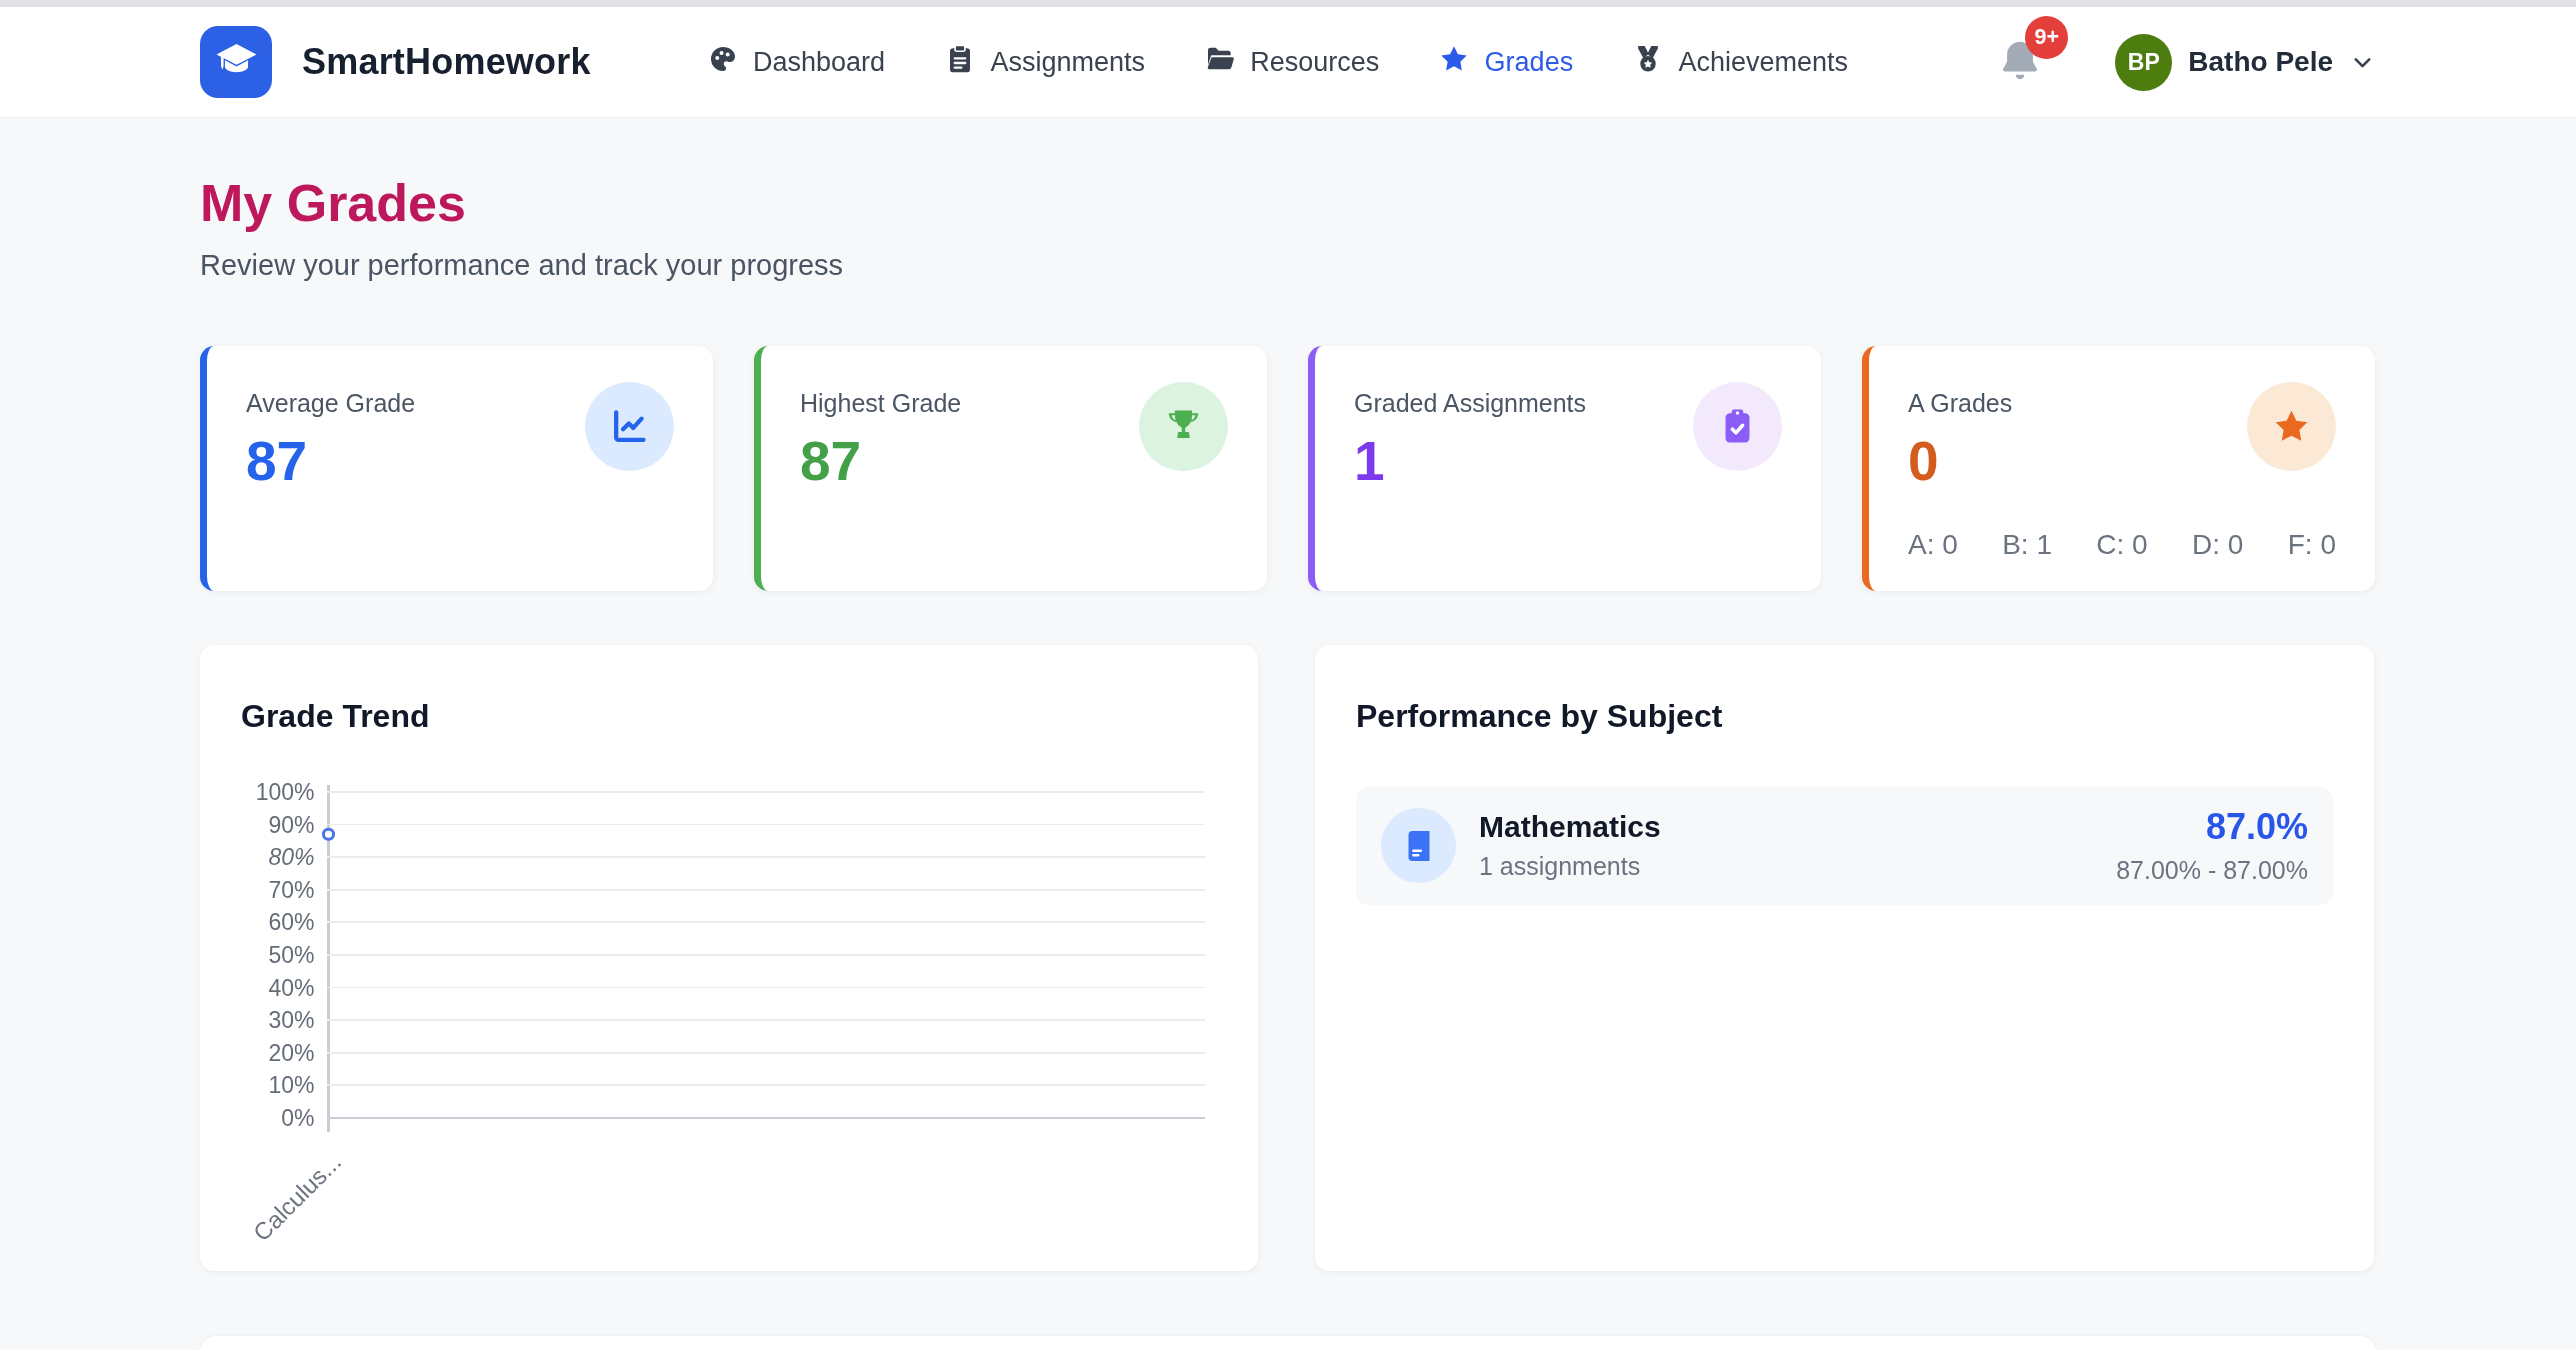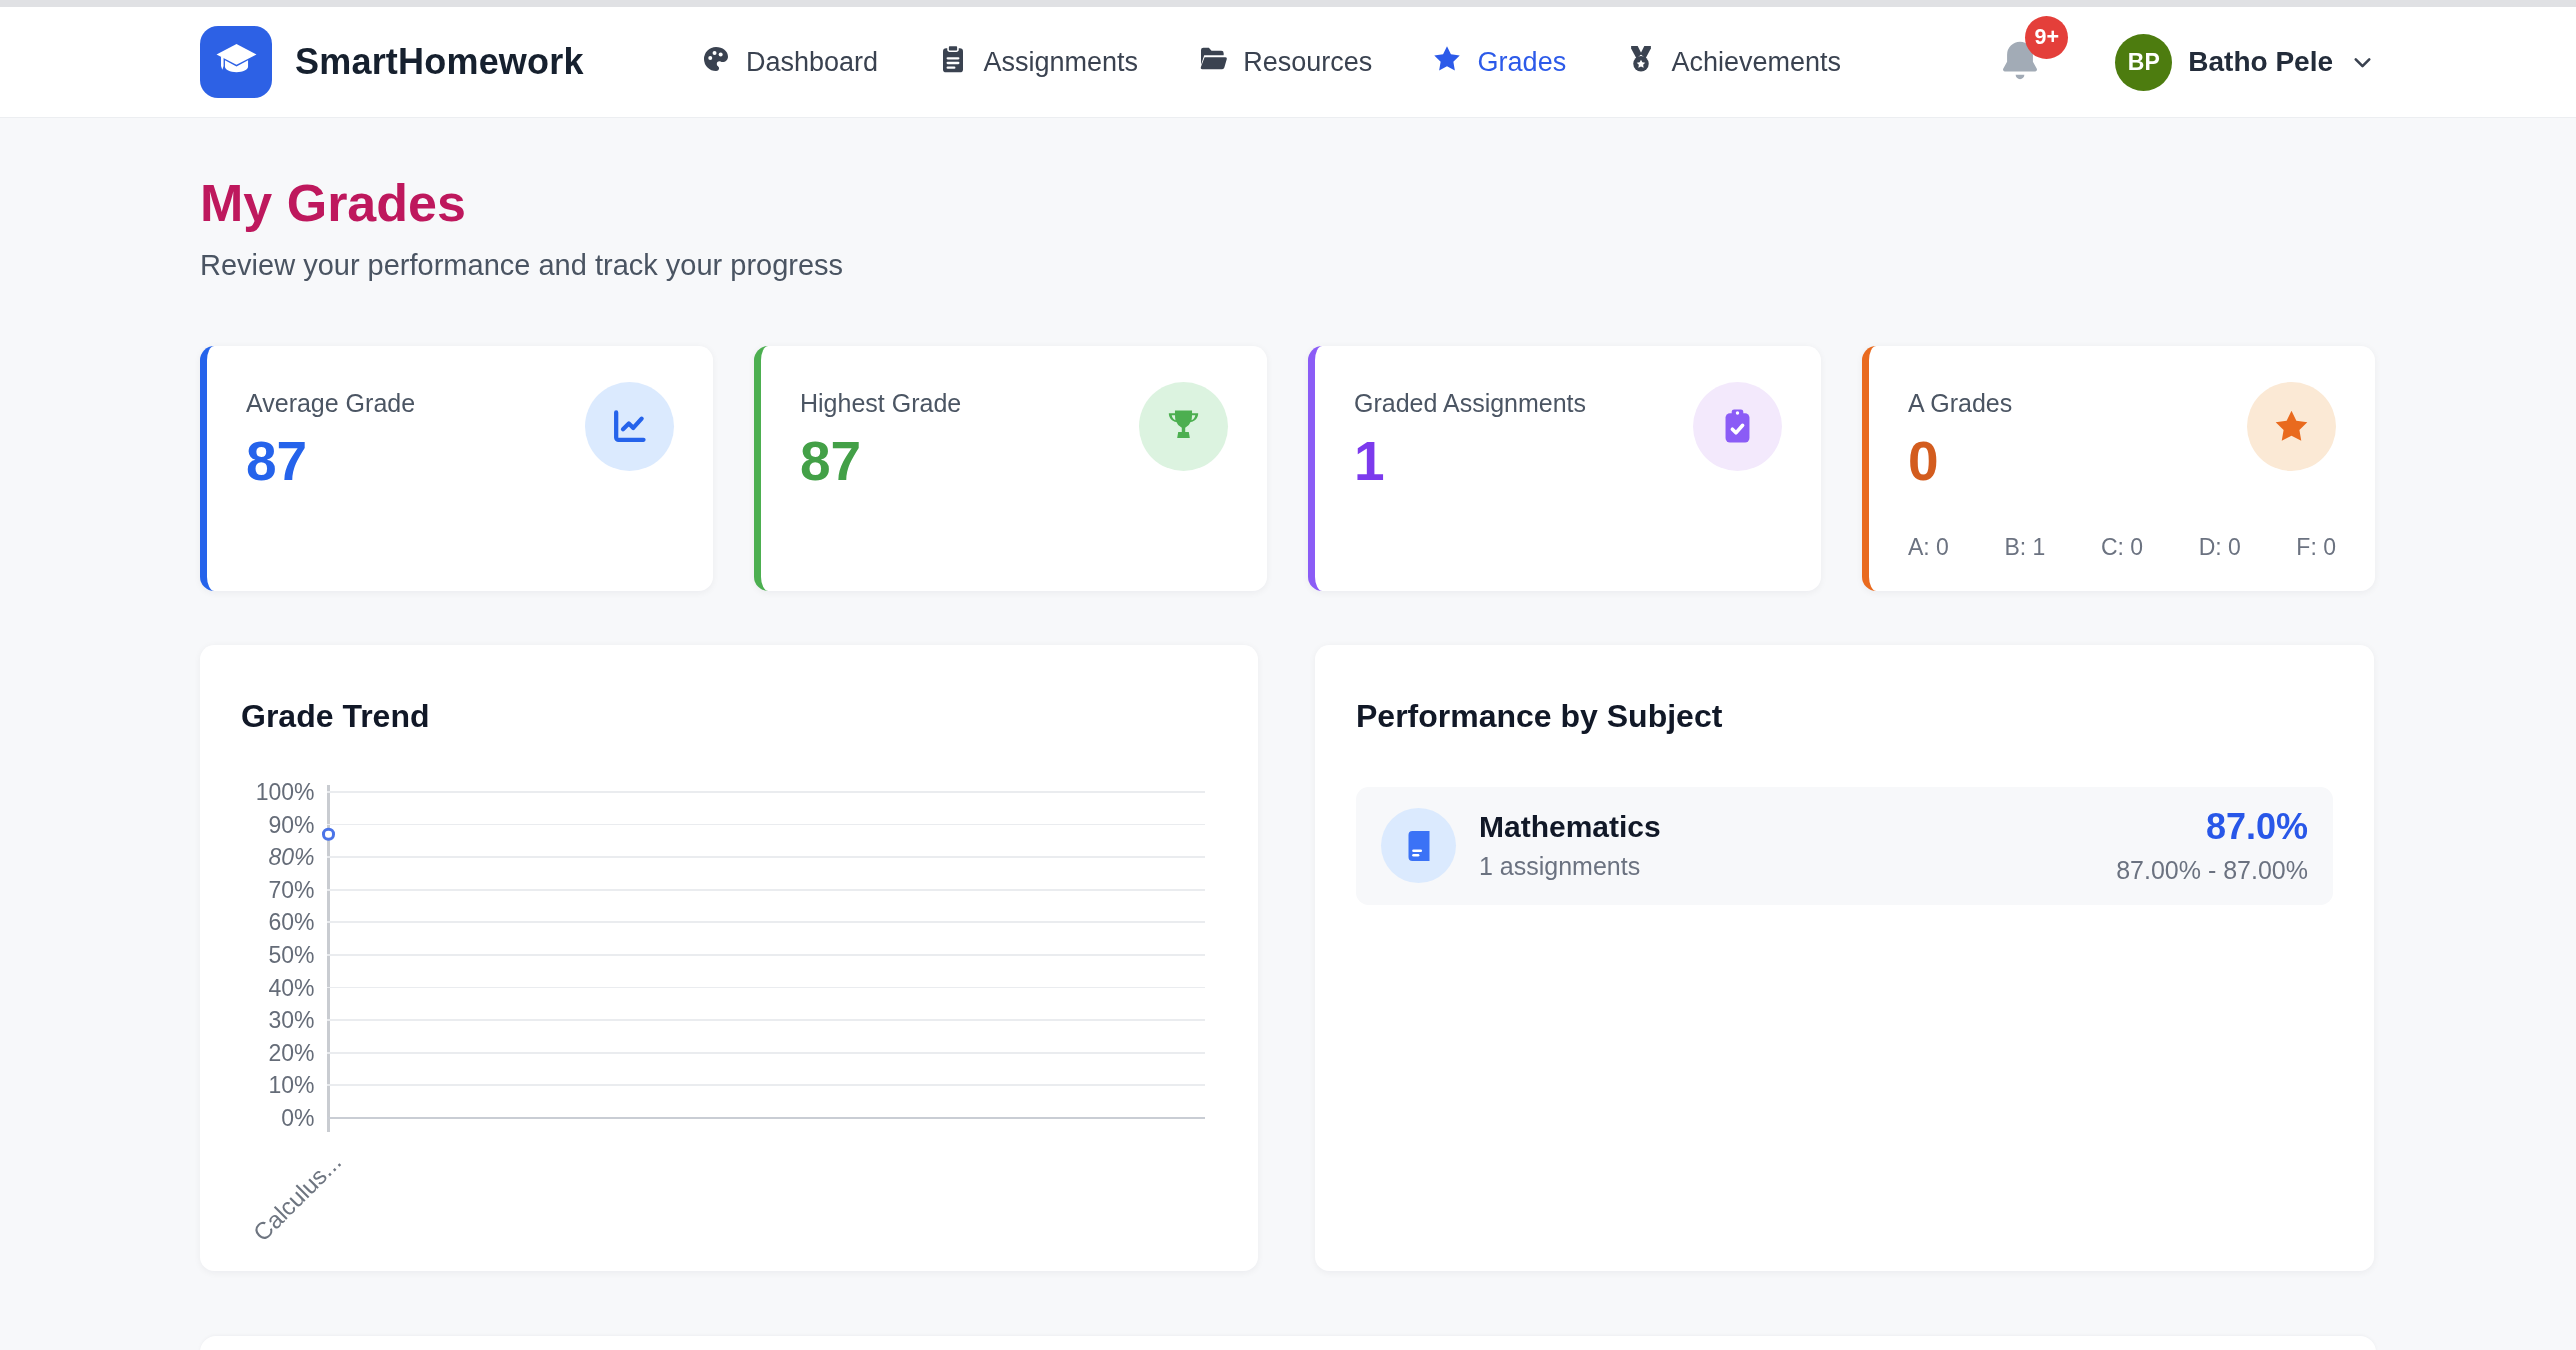--- a/index.html
+++ b/index.html
@@ -4,21 +4,21 @@
 <style>
   * { margin:0; padding:0; box-sizing:border-box; }
   html,body { width:2576px; height:1351px; overflow:hidden;
     font-family:"Liberation Sans", sans-serif; background:#f7f8fa; color:#111827; }
 
   .top-strip { height:7.2px; background:#e0e1e4; }
 
   
   .header { height:111px; background:#ffffff; border-bottom:1.8px solid #eceef1;
     display:flex; align-items:center; padding:0 200px; }
-  .brand { display:flex; align-items:center; gap:23px; }
+  .brand { display:flex; align-items:center; gap:30px; }
   .logo { width:72px; height:72px; border-radius:18px; background:#2d61e5;
     display:flex; align-items:center; justify-content:center; }
   .logo svg { width:47px; height:47px; }
   .brand-name { font-size:36px; font-weight:800; color:#16202e; letter-spacing:0.2px; }
 
   .nav { display:flex; align-items:center; gap:59px; margin-left:116px; }
   .nav-item { display:flex; align-items:center; gap:14.3px; font-size:27px; font-weight:500;
     color:#3a4250; text-decoration:none; cursor:pointer; }
   .nav-item svg { width:32px; height:32px; color:#3a4250; }
   .nav-item.active, .nav-item.active svg { color:#2c5ae9; }
@@ -45,21 +45,21 @@
   .stat-card { position:relative; width:513px; height:245px; background:#fff; border-radius:14.3px;
     border-left:7.2px solid var(--accent); box-shadow:0 1.8px 7.2px rgba(15,23,42,.05);
     padding:36px 39px; }
   .stat-top { display:flex; justify-content:space-between; }
   .stat-label { font-size:25px; font-weight:500; color:#4b5563; padding-top:7.2px; }
   .stat-value { font-size:55px; font-weight:800; color:var(--value-color); margin-top:10.7px; }
   .stat-icon { width:89px; height:89px; border-radius:50%; background:var(--icon-bg);
     display:flex; align-items:center; justify-content:center; flex:0 0 auto; }
   .stat-icon svg { width:41px; height:41px; color:var(--accent); }
   .breakdown { position:absolute; left:39px; right:39px; bottom:30px;
-    display:flex; justify-content:space-between; font-size:23px; color:#6b7280; }
+    display:flex; justify-content:space-between; font-size:28px; color:#6b7280; }
 
   
   .charts-row { display:flex; gap:57px; margin-top:54px; }
   .panel { background:#fff; border-radius:14.3px; box-shadow:0 1.8px 7.2px rgba(15,23,42,.05);
     height:626px; padding:39px 41px; }
   .panel-title { font-size:32px; font-weight:700; color:#111827; margin-top:14.3px; }
   .panel.trend { width:1058px; }
   .panel.perf  { width:1059px; }
 
   

